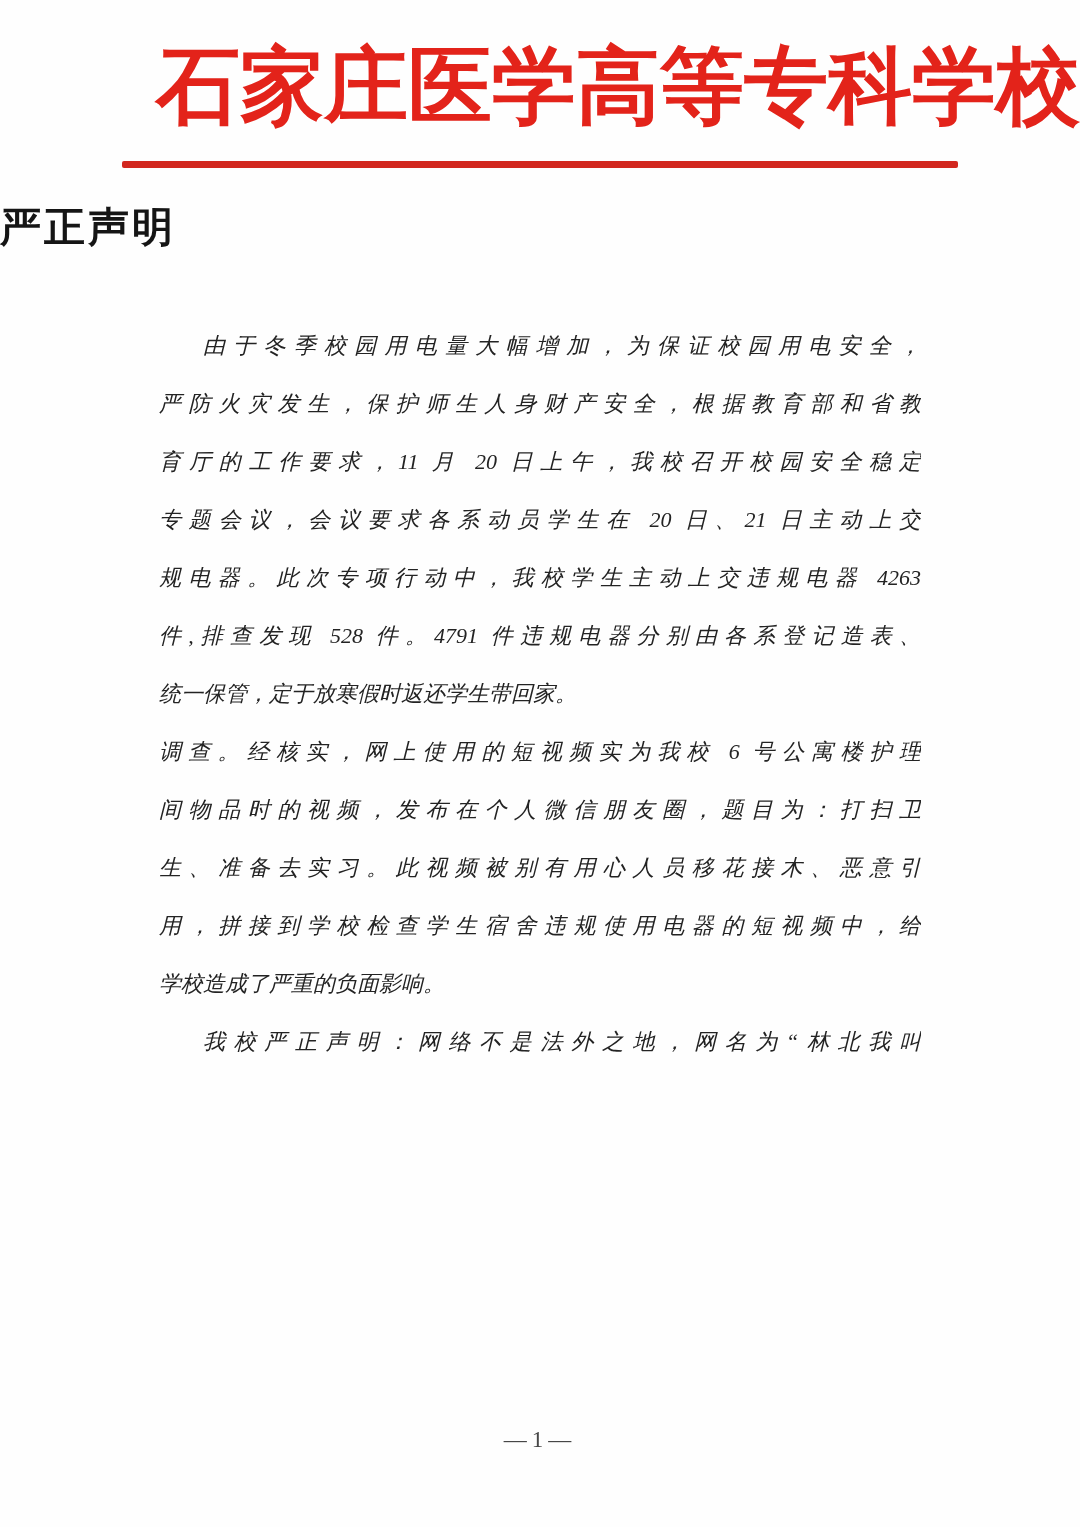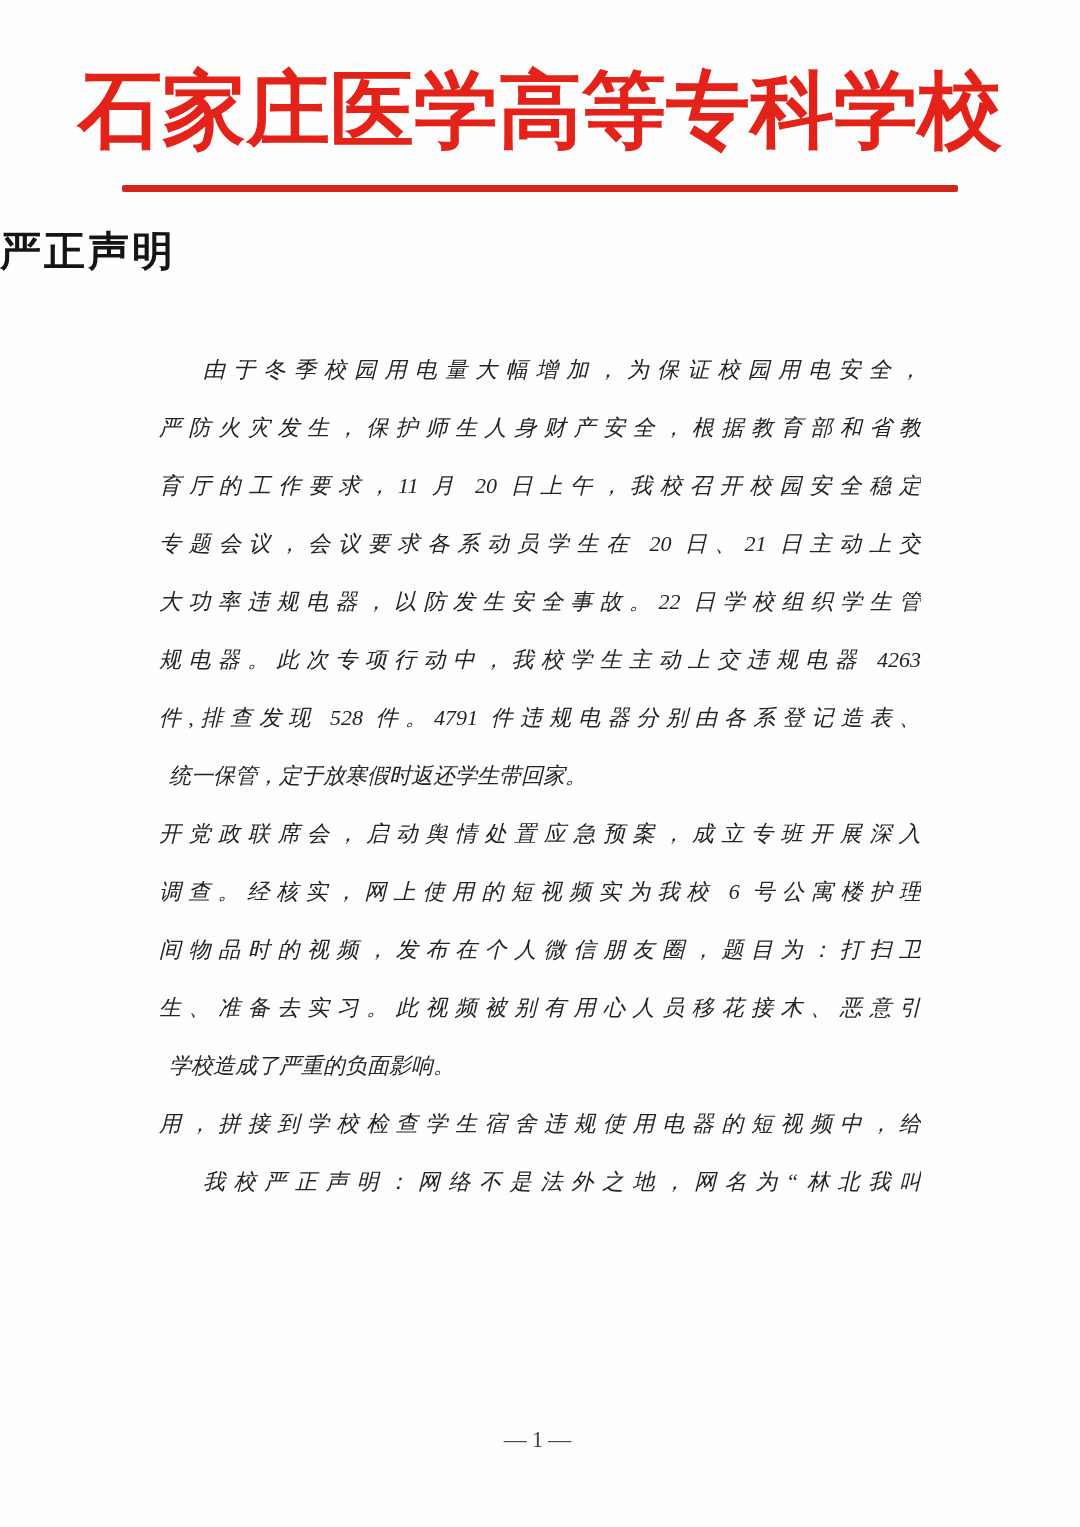--- a/index.html
+++ b/index.html
@@ -8,21 +8,21 @@
     --body-text-color:#232323;
   }
   html,body{margin:0;padding:0;}
   body{background:#ffffff;}
   .page{
     width:1080px;height:1527px;margin:0 auto;background:#fefefe;
     position:relative;overflow:hidden;box-sizing:border-box;
     font-family:"Liberation Serif","DejaVu Serif",serif;
   }
   .school-name{
-    margin:0;padding-top:56px;text-align:center;
+    margin:0;padding-top:32px;text-align:right;
     font-size:84px;line-height:1.32;font-weight:700;
     color:var(--brand-red);white-space:nowrap;letter-spacing:0;
   }
   .rule{
     width:836px;height:7px;margin:18px auto 0;
     background:var(--rule-red);border-radius:2px;
   }
   .doc-title{
     margin:34px 0 0;text-align:left;
     font-size:41px;line-height:1.25;font-weight:700;
@@ -30,21 +30,21 @@
   }
   .body-text{
     width:762px;margin:64px auto 0;
     font-size:22px;color:var(--body-text-color);font-style:italic;
   }
   .line{
     height:58px;line-height:58px;overflow:hidden;
     text-align:justify;text-align-last:justify;
   }
   .line.indent{text-indent:2em;}
-  .line.para-end{text-align-last:left;margin-left:10px;}
+  .line.para-end{text-align-last:left;}
   .page-footer{
     position:absolute;left:0;right:0;bottom:74px;
     text-align:center;font-size:23px;color:#474747;letter-spacing:5px;
   }
 </style>
 </head>
 <body>
 
 <div class="page">
 
@@ -53,30 +53,28 @@
     <div class="rule"></div>
   </header>
 
   <h2 class="doc-title">严正声明</h2>
 
   <main class="body-text">
       <div class="line indent">由于冬季校园用电量大幅增加，为保证校园用电安全，</div>
       <div class="line">严防火灾发生，保护师生人身财产安全，根据教育部和省教</div>
       <div class="line">育厅的工作要求，11 月 20 日上午，我校召开校园安全稳定</div>
       <div class="line">专题会议，会议要求各系动员学生在 20 日、21 日主动上交</div>
-      <div class="line">大功率违规电器，以防发生安全事故。22 日学校组织学生管</div>
       <div class="line">规电器。此次专项行动中，我校学生主动上交违规电器 4263</div>
       <div class="line">件,排查发现 528 件。4791 件违规电器分别由各系登记造表、</div>
       <div class="line para-end">统一保管，定于放寒假时返还学生带回家。</div>
-      <div class="line">开党政联席会，启动舆情处置应急预案，成立专班开展深入</div>
       <div class="line">调查。经核实，网上使用的短视频实为我校 6 号公寓楼护理</div>
       <div class="line">间物品时的视频，发布在个人微信朋友圈，题目为：打扫卫</div>
       <div class="line">生、准备去实习。此视频被别有用心人员移花接木、恶意引</div>
+      <div class="line">用，拼接到学校检查学生宿舍违规使用电器的短视频中，给</div>
       <div class="line para-end">学校造成了严重的负面影响。</div>
-      <div class="line">用，拼接到学校检查学生宿舍违规使用电器的短视频中，给</div>
       <div class="line indent">我校严正声明：网络不是法外之地，网名为“林北我叫</div>
     </main>
 
   <footer class="page-footer">
     <span>—1—</span>
   </footer>
 
 </div>
 
 </body></html>

